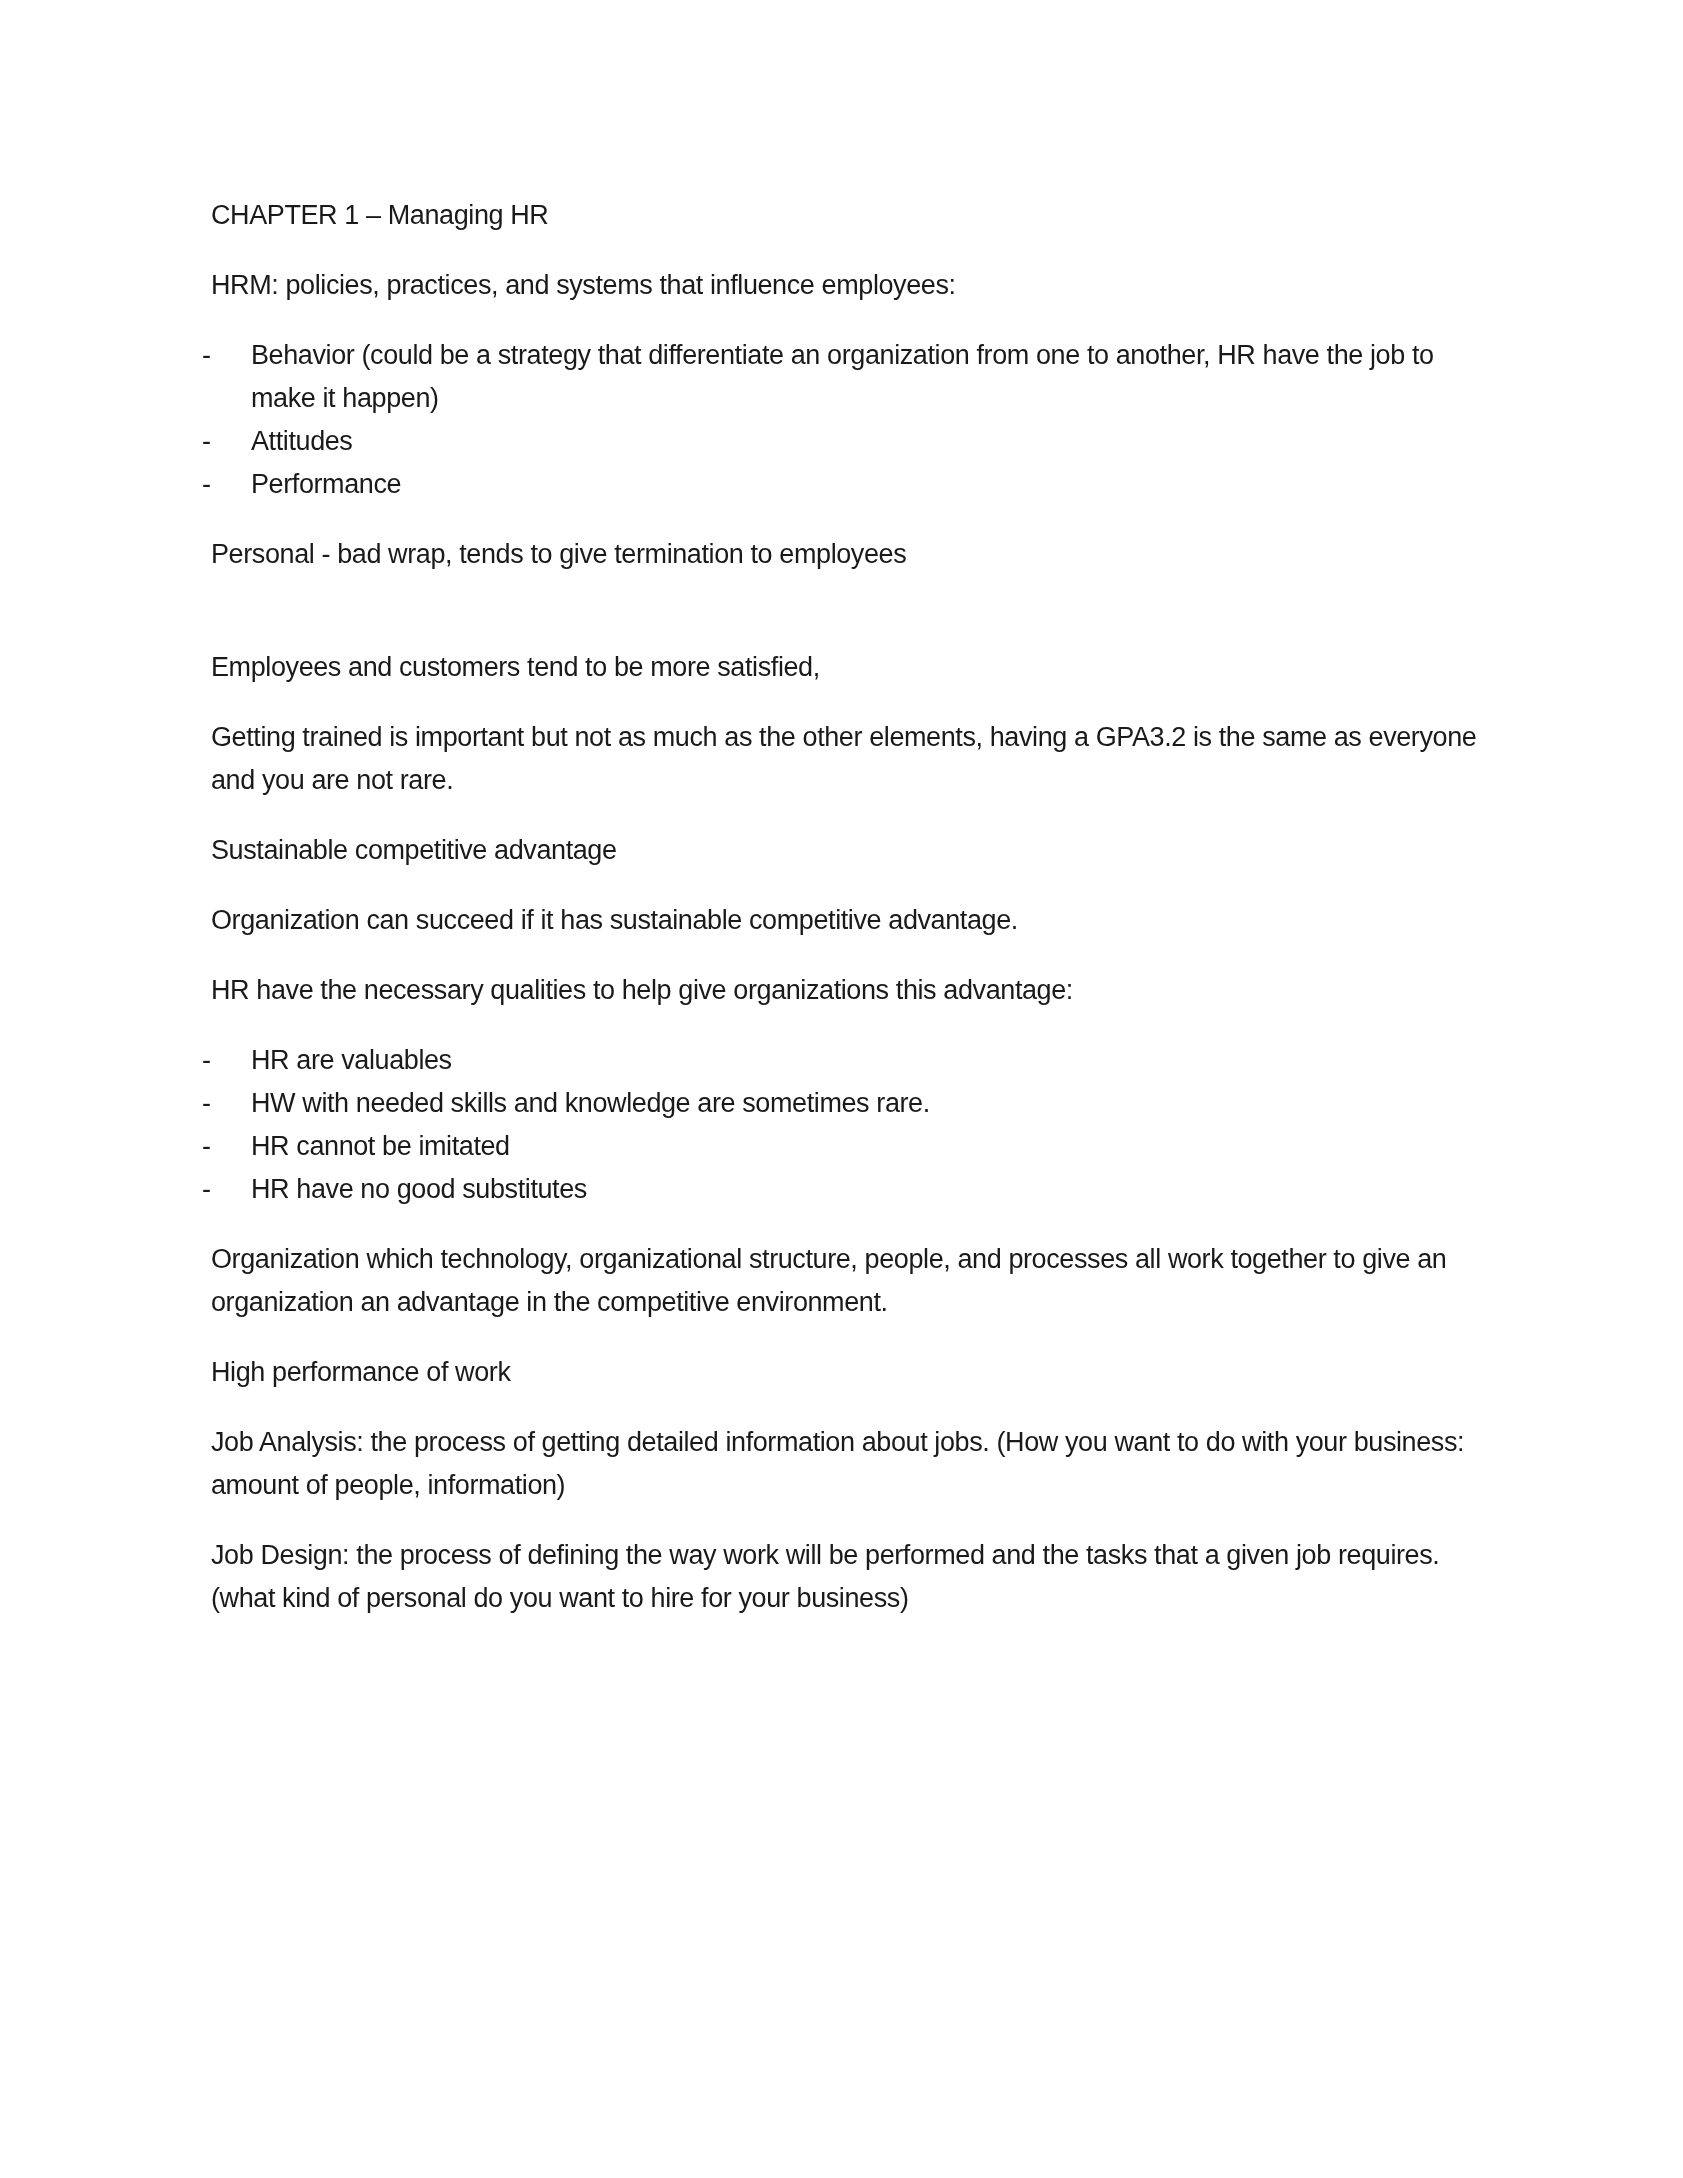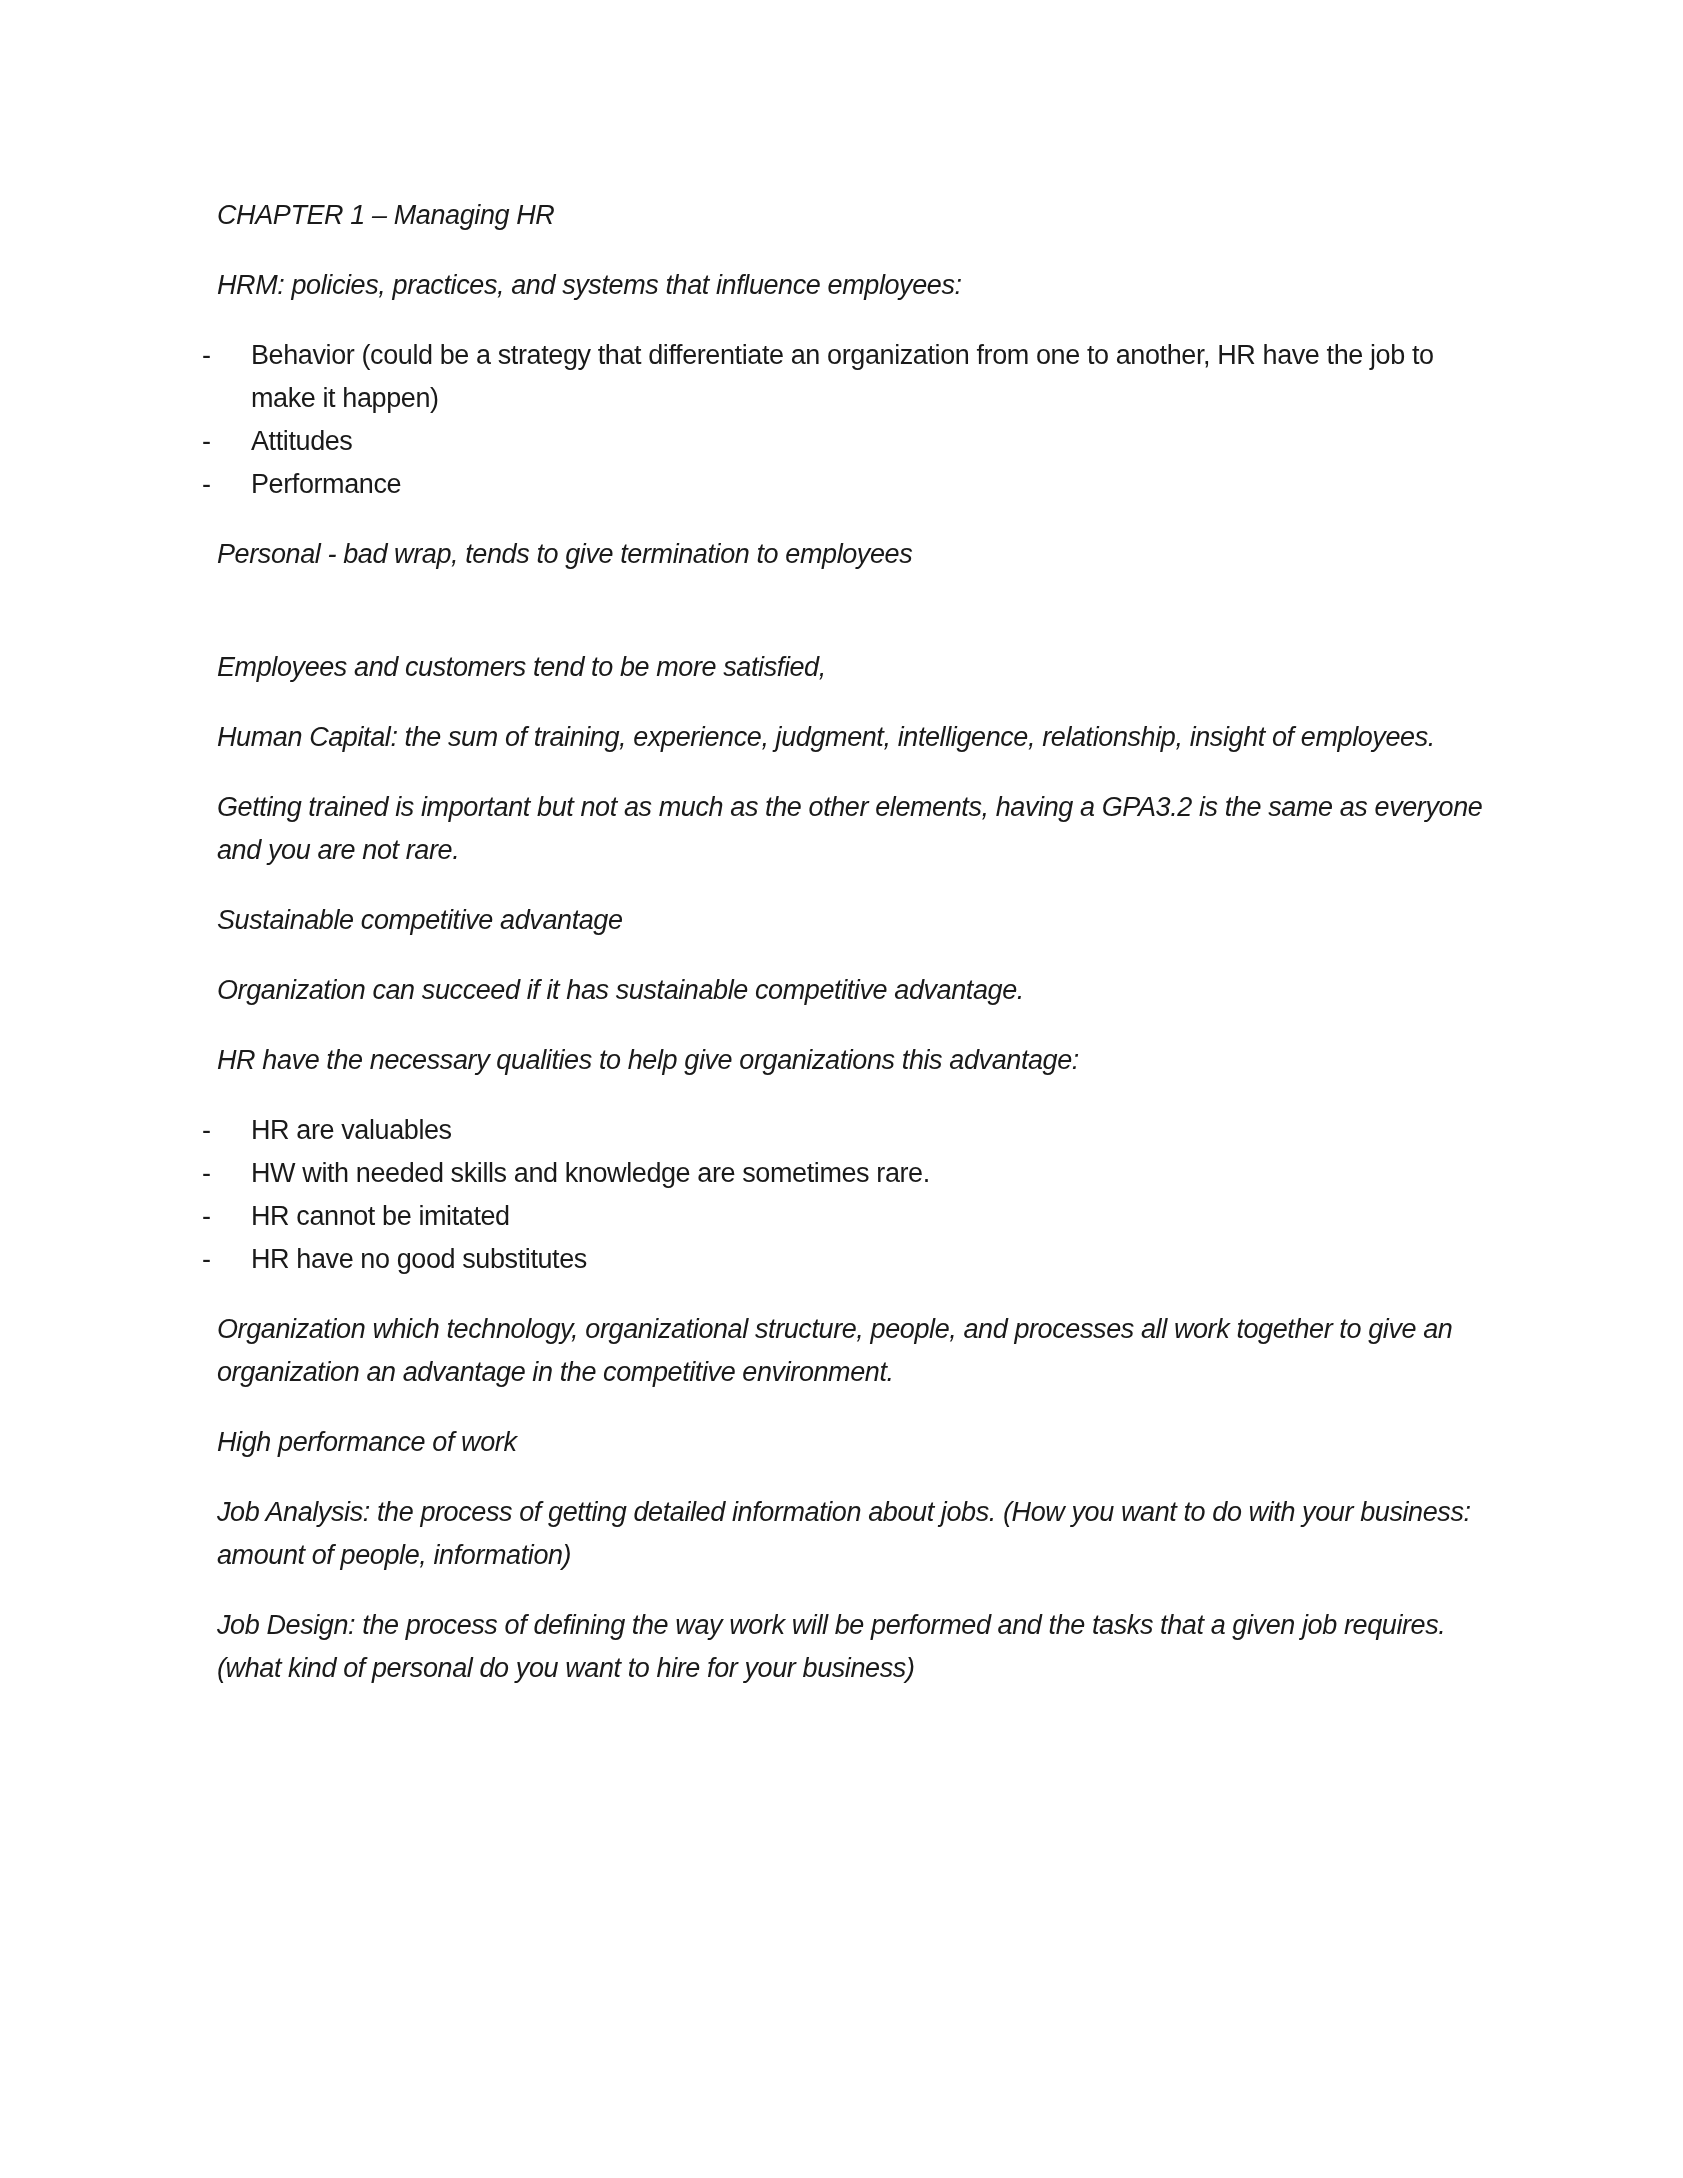--- a/index.html
+++ b/index.html
@@ -18,22 +18,21 @@
     .page {
       position: absolute;
       left: 199px;
       top: 194px;
       width: 1287px;
       font-size: 27px;
       line-height: 43px;
       letter-spacing: -0.4px;
     }
     .para {
-      margin: 0 0 27px 18px;
-      font-style: italic;
+      margin: 0 0 27px 12px;
     }
     .spacer {
       height: 43px;
     }
     ul.dash-list {
       list-style: none;
       margin: 0 0 27px 0;
       padding: 0;
     }
     ul.dash-list li {
@@ -56,21 +55,20 @@
   <ul class="dash-list">
     <li><span class="dash">-</span><span>Behavior (could be a strategy that differentiate an organization from one to another, HR have the job to make it happen)</span></li>
     <li><span class="dash">-</span><span>Attitudes</span></li>
     <li><span class="dash">-</span><span>Performance</span></li>
   </ul>
 
   <p class="para">Personal -  bad wrap, tends to give termination to employees</p>
   <div class="spacer"></div>
 
   <p class="para">Employees and customers tend to be more satisfied,</p>
-  <p class="para">Human Capital: the sum of training, experience, judgment, intelligence, relationship, insight of employees.</p>
   <p class="para">Getting trained is important but not as much as the other elements, having a GPA3.2 is the same as everyone and you are not rare.</p>
   <p class="para">Sustainable competitive advantage</p>
   <p class="para">Organization can succeed if it has sustainable competitive advantage.</p>
 
   <p class="para">HR have the necessary qualities to help give organizations this advantage:</p>
   <ul class="dash-list">
     <li><span class="dash">-</span><span>HR are valuables</span></li>
     <li><span class="dash">-</span><span>HW with needed skills and knowledge are sometimes rare.</span></li>
     <li><span class="dash">-</span><span>HR cannot be imitated</span></li>
     <li><span class="dash">-</span><span>HR have no good substitutes</span></li>

